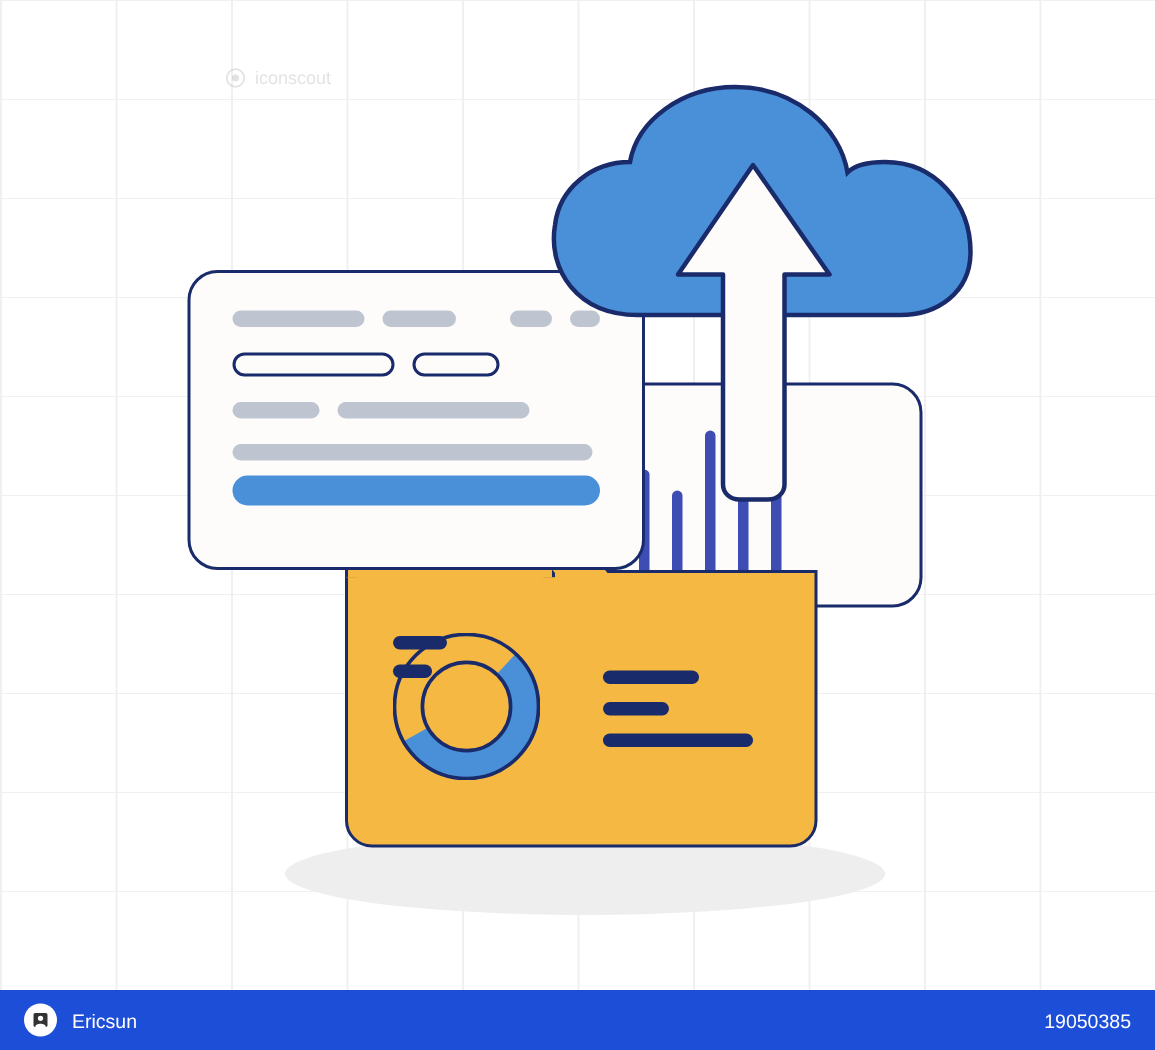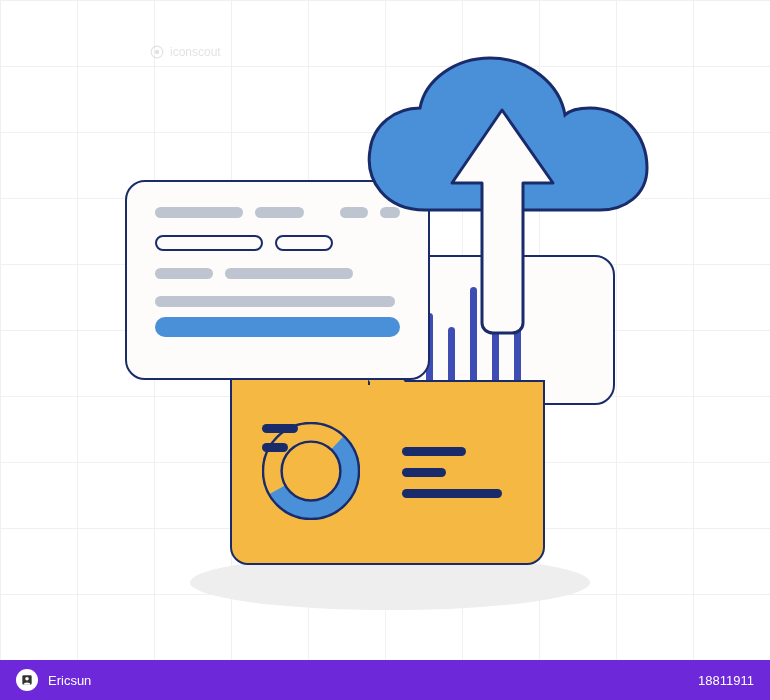--- a/index.html
+++ b/index.html
@@ -194,21 +194,21 @@
       left: 345px;
       width: 115px;
       height: 230px;
     }
     .attribution-bar {
       position: absolute;
       bottom: 0;
       left: 0;
       width: 770px;
       height: 40px;
-      background: #6d28d9;
+      background: #1d4ed8;
       display: flex;
       align-items: center;
       justify-content: space-between;
       padding: 0 16px;
       color: #ffffff;
       font-size: 13px;
     }
     .attr-left {
       display: flex;
       align-items: center;
@@ -342,14 +342,14 @@
   <div class="attr-left">
     <div class="attr-avatar">
       <svg viewBox="0 0 24 24">
           <rect x="4" y="4" width="16" height="16" rx="2" fill="#333"></rect>
           <circle cx="12" cy="10" r="3" fill="#fff"></circle>
           <path d="M6 20 C6 15 18 15 18 20" fill="#fff"></path>
         </svg>
     </div>
     <span>Ericsun</span>
   </div>
-  <span>18811911</span>
+  <span>19050385</span>
 </div>
 
 </body></html>

